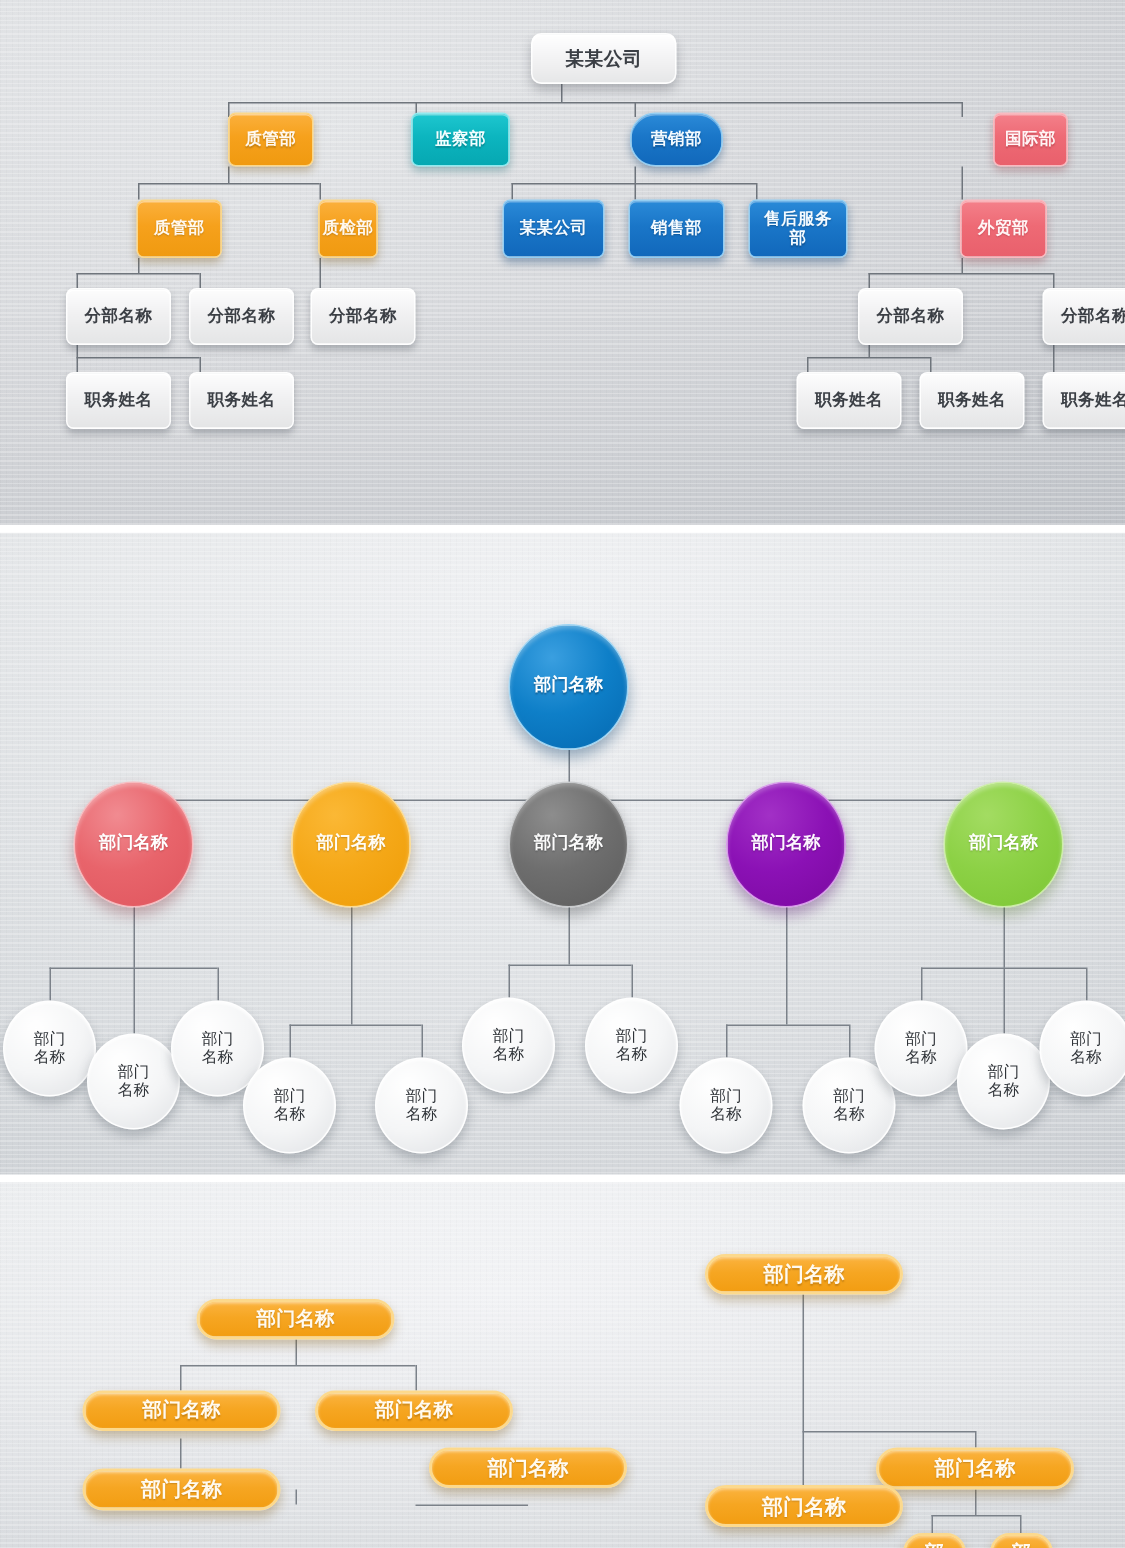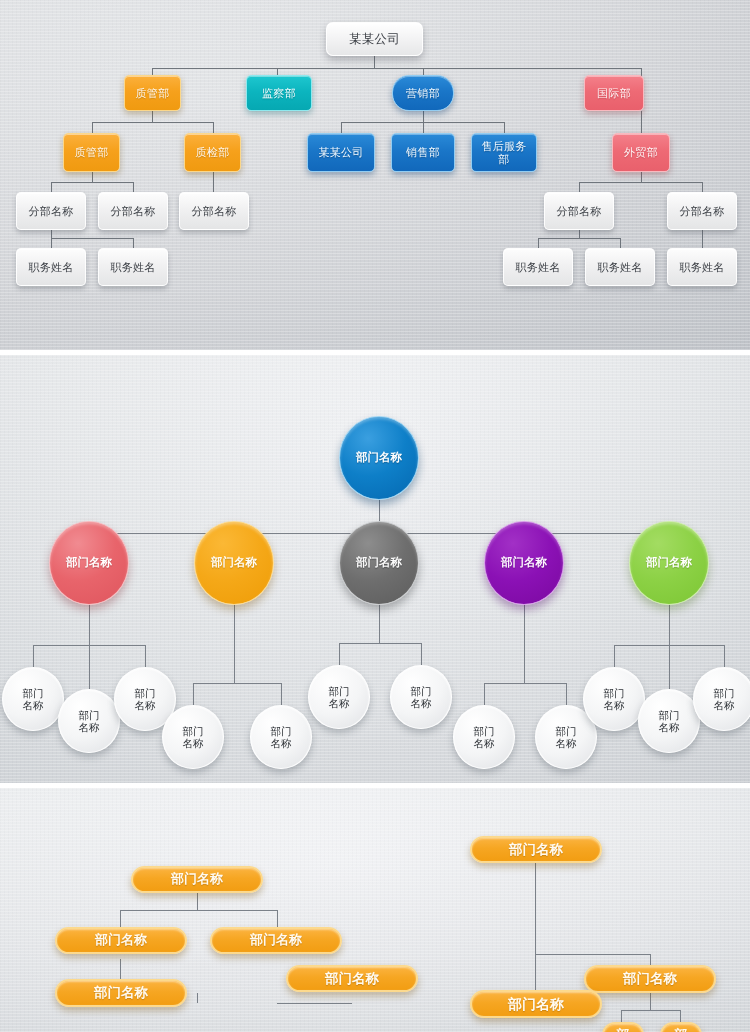--- a/index.html
+++ b/index.html
@@ -51,22 +51,23 @@
   .conn.v{width:1px;}
   #section-2 .conn,#section-3 .conn{background:#7b8189;}
 
   
   .node{position:absolute;z-index:5;display:flex;align-items:center;justify-content:center;
         text-align:center;box-sizing:border-box;line-height:1.15;}
 
   
   .rect{
     border-radius:5px;
-    font-size:11px;font-weight:normal;
+    font-size:11px;font-weight:bold;
     letter-spacing:.3px;
+    margin-left:28px;
   }
   .rect.white{
     background:linear-gradient(180deg,#fdfdfd 0%,#f0f0f1 48%,#e4e5e6 100%);
     color:#3b3f45;
     border:1px solid rgba(255,255,255,.9);
     box-shadow:0 3px 5px rgba(70,75,85,.30), inset 0 1px 0 rgba(255,255,255,.95);
   }
   .rect.root{
     font-size:12.5px;border-radius:7px;
     background:linear-gradient(180deg,#ffffff 0%,#f4f4f5 45%,#e6e7e8 100%);
@@ -210,24 +211,24 @@
     <div class="conn h" style="left:538px;top:238px;width:82px;"></div>
     <div class="conn v" style="left:538px;top:238px;height:10px;"></div>
     <div class="conn v" style="left:620px;top:238px;height:10px;"></div>
     <div class="conn v" style="left:702px;top:230px;height:18px;"></div>
 
     <div class="node rect white root" style="left:326px;top:22px;width:97px;height:34px;">某某公司</div>
 
     <div class="node rect orange" style="left:124px;top:75px;width:57px;height:36px;">质管部</div>
     <div class="node rect teal" style="left:246px;top:75px;width:66px;height:36px;">监察部</div>
     <div class="node rect blue" style="left:392px;top:75px;width:62px;height:36px;border-radius:17px;">营销部</div>
-    <div class="node rect red" style="left:584px;top:75px;width:60px;height:36px;">国际部</div>
+    <div class="node rect red" style="left:634px;top:75px;width:50px;height:36px;">国际部</div>
 
     <div class="node rect orange" style="left:63px;top:133px;width:57px;height:39px;">质管部</div>
-    <div class="node rect orange" style="left:184px;top:133px;width:57px;height:39px;">质检部</div>
+    <div class="node rect orange" style="left:184px;top:133px;width:40px;height:39px;">质检部</div>
     <div class="node rect blue" style="left:307px;top:133px;width:68px;height:39px;">某某公司</div>
     <div class="node rect blue" style="left:391px;top:133px;width:64px;height:39px;">销售部</div>
     <div class="node rect blue two-line" style="left:471px;top:133px;width:66px;height:39px;">售后服务
 部</div>
     <div class="node rect red" style="left:612px;top:133px;width:58px;height:39px;">外贸部</div>
 
     <div class="node rect white" style="left:16px;top:192px;width:70px;height:38px;">分部名称</div>
     <div class="node rect white" style="left:98px;top:192px;width:70px;height:38px;">分部名称</div>
     <div class="node rect white" style="left:179px;top:192px;width:70px;height:38px;">分部名称</div>
     <div class="node rect white" style="left:544px;top:192px;width:70px;height:38px;">分部名称</div>

